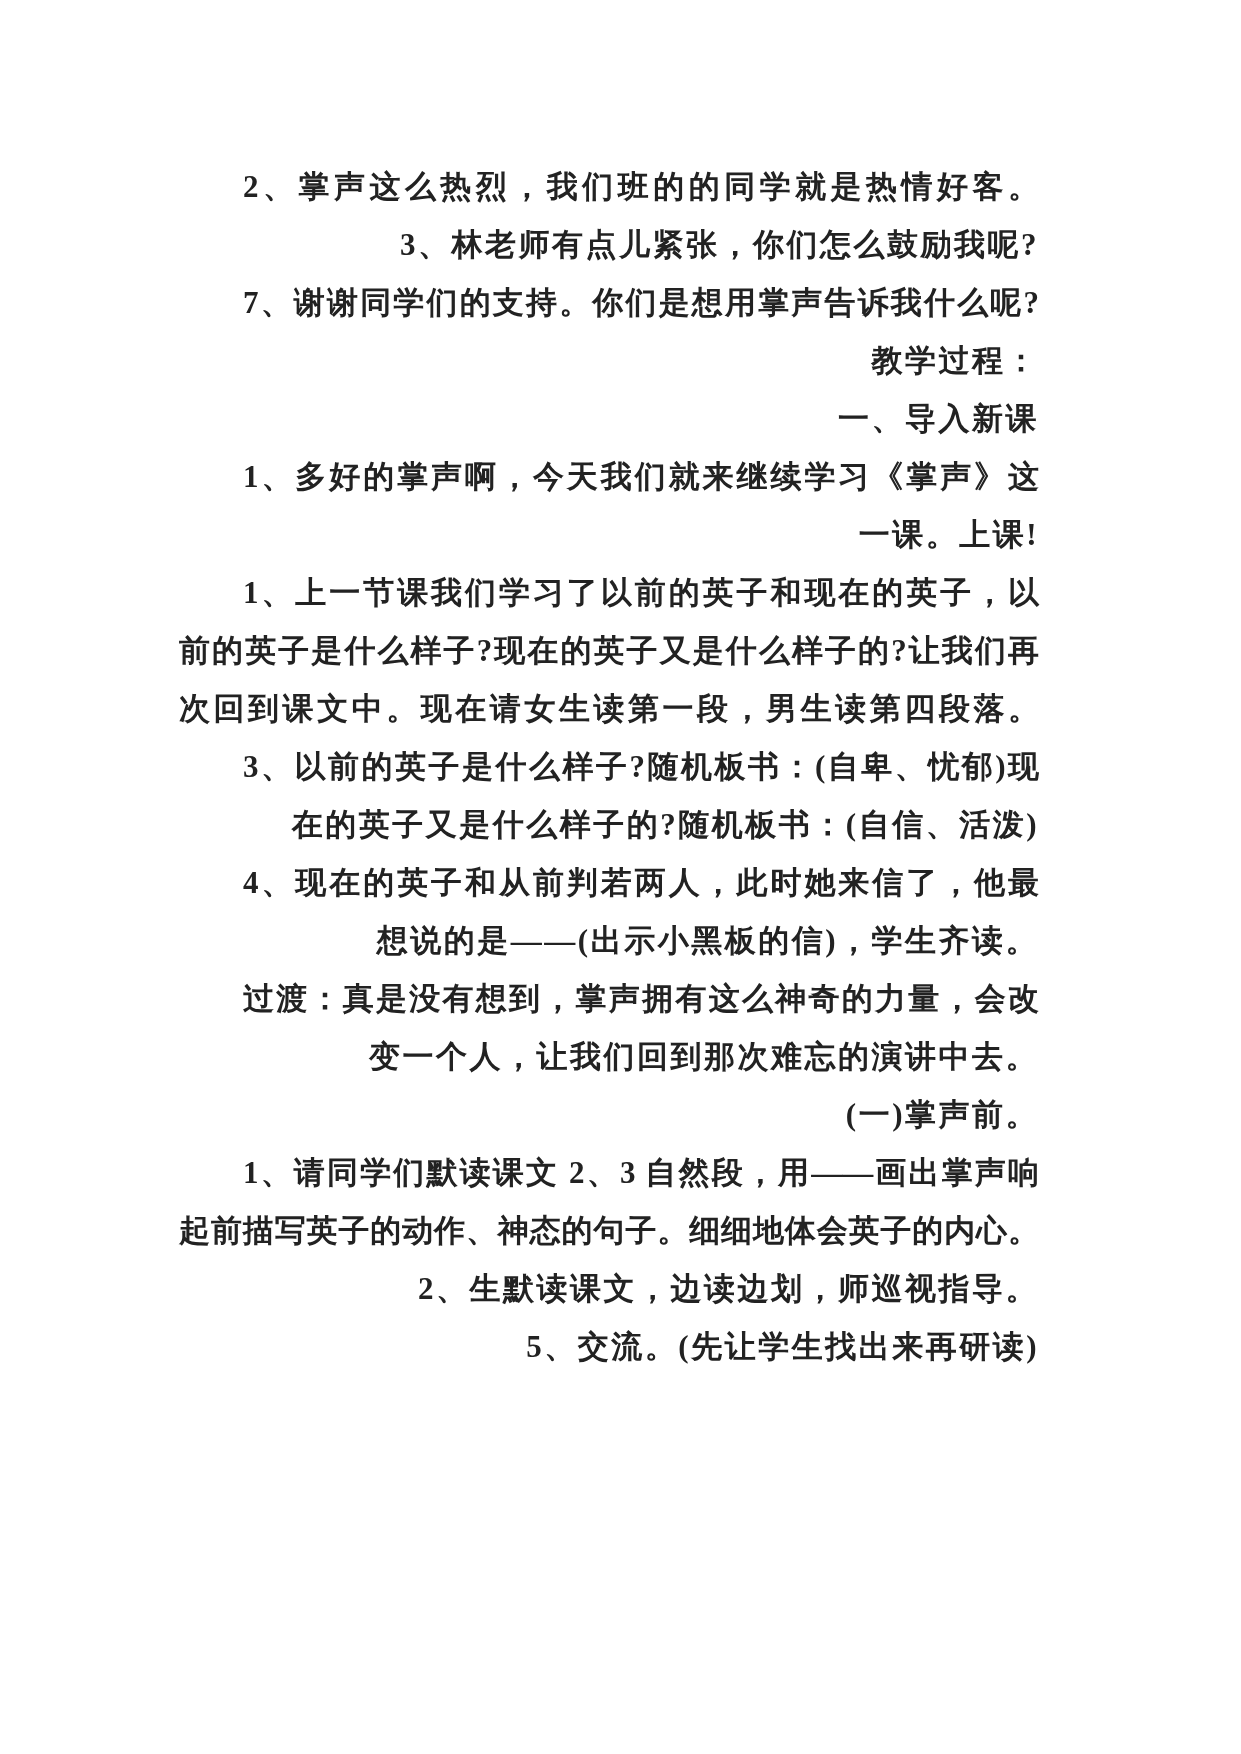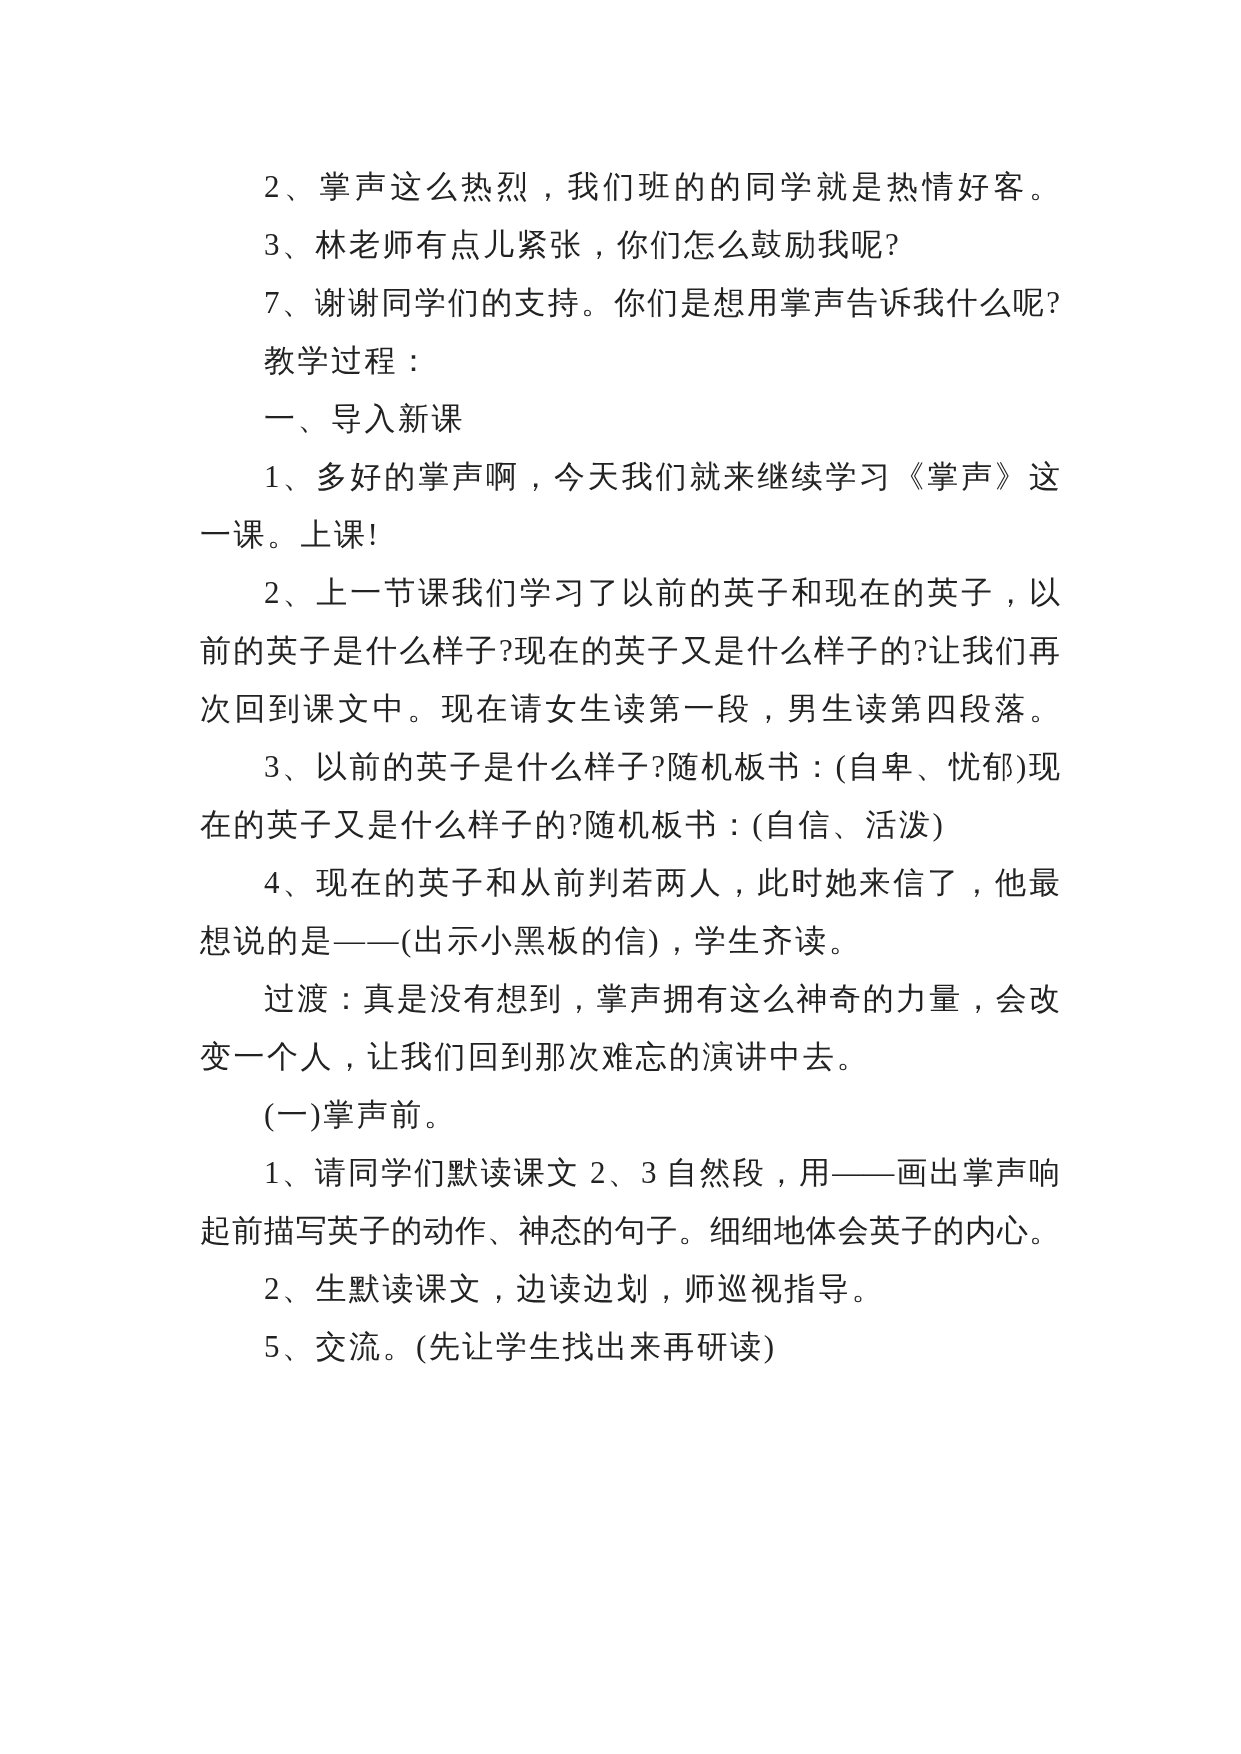--- a/index.html
+++ b/index.html
@@ -11,31 +11,32 @@
     position: relative;
     width: 1241px;
     height: 1754px;
     background: #ffffff;
     overflow: hidden;
     font-family: "Liberation Serif", "DejaVu Serif", serif;
     color: #222222;
   }
   .doc {
     position: absolute;
-    left: 200px;
+    left: 179px;
     top: 158px;
     width: 860px;
+    font-weight: bold;
   }
   .line {
     height: 58px;
     line-height: 58px;
     font-size: 31px;
     white-space: normal;
     overflow: visible;
-    text-align: left;
+    text-align: right;
     letter-spacing: 2.5px;
   }
   .line.indent {
     padding-left: 64px;
   }
   .line.fill {
     letter-spacing: 0;
     text-align: justify;
     text-align-last: justify;
     -moz-text-align-last: justify;
@@ -47,21 +48,21 @@
 
 <div class="page">
   <div class="doc" id="doc-lines">
       <div class="line indent fill">2、掌声这么热烈，我们班的的同学就是热情好客。</div>
       <div class="line indent">3、林老师有点儿紧张，你们怎么鼓励我呢?</div>
       <div class="line indent fill">7、谢谢同学们的支持。你们是想用掌声告诉我什么呢?</div>
       <div class="line indent">教学过程：</div>
       <div class="line indent">一、导入新课</div>
       <div class="line indent fill">1、多好的掌声啊，今天我们就来继续学习《掌声》这</div>
       <div class="line">一课。上课!</div>
-      <div class="line indent fill">2、上一节课我们学习了以前的英子和现在的英子，以</div>
+      <div class="line indent fill">1、上一节课我们学习了以前的英子和现在的英子，以</div>
       <div class="line fill">前的英子是什么样子?现在的英子又是什么样子的?让我们再</div>
       <div class="line fill">次回到课文中。现在请女生读第一段，男生读第四段落。</div>
       <div class="line indent fill">3、以前的英子是什么样子?随机板书：(自卑、忧郁)现</div>
       <div class="line">在的英子又是什么样子的?随机板书：(自信、活泼)</div>
       <div class="line indent fill">4、现在的英子和从前判若两人，此时她来信了，他最</div>
       <div class="line">想说的是——(出示小黑板的信)，学生齐读。</div>
       <div class="line indent fill">过渡：真是没有想到，掌声拥有这么神奇的力量，会改</div>
       <div class="line">变一个人，让我们回到那次难忘的演讲中去。</div>
       <div class="line indent">(一)掌声前。</div>
       <div class="line indent fill">1、请同学们默读课文 2、3 自然段，用——画出掌声响</div>

